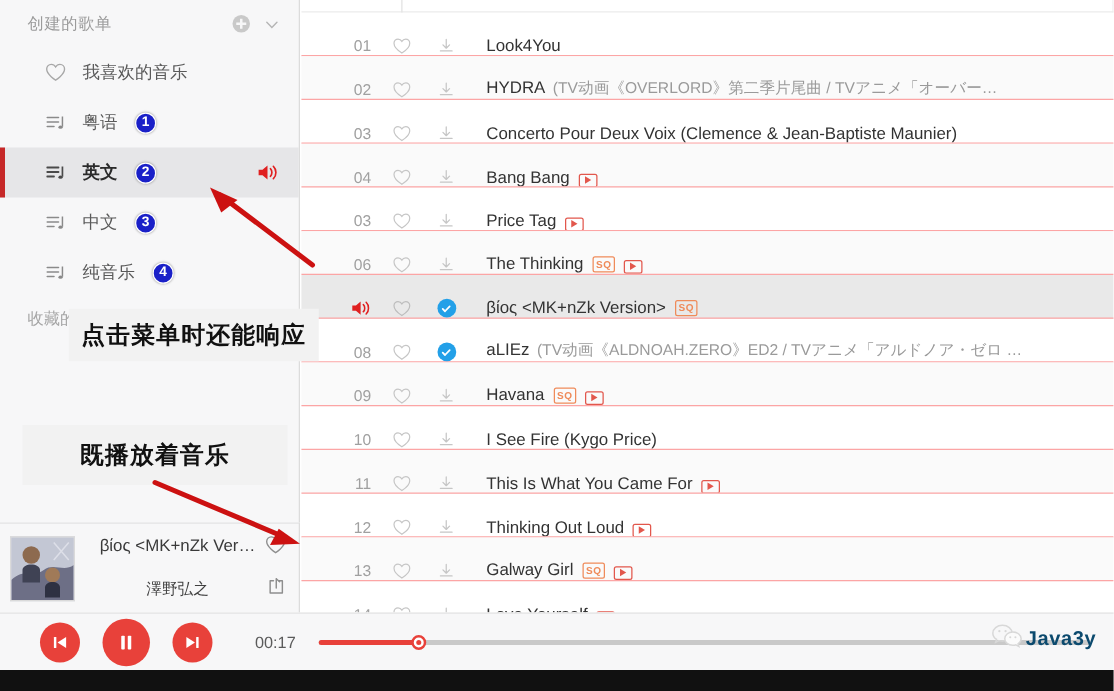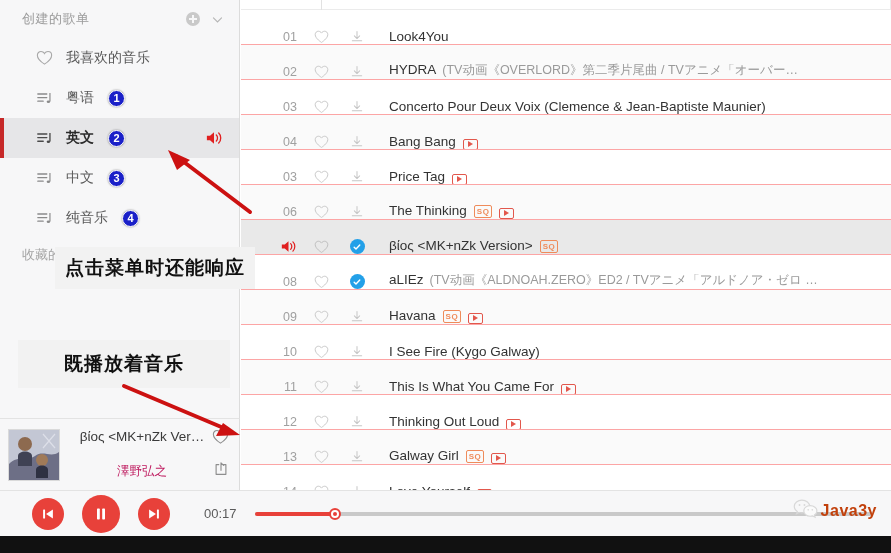--- a/index.html
+++ b/index.html
@@ -171,21 +171,21 @@
   .album-art {
     width: 52px; height: 52px; flex: none;
     border: 1px solid #dadada; background: #cfd2dc;
     position: relative; overflow: hidden;
   }
   .np-meta { flex: 1; min-width: 0; margin-left: 12px; }
   .np-title {
     font-size: 13.5px; color: #3a3a3a;
     white-space: nowrap; overflow: hidden; text-overflow: ellipsis;
   }
-  .np-artist { font-size: 12.5px; color: #be185d; margin-top: 19px; }
+  .np-artist { font-size: 12.5px; color: #404040; margin-top: 19px; }
   .np-acts { display: flex; flex-direction: column; align-items: center;
              justify-content: center; gap: 12px; color: #8a8a8a; flex: none; }
 
   #playerbar {
     position: absolute; left: 0; top: 490px;
     width: 891px; height: 46px;
     background: #f7f7f8;
     border-top: 1px solid #e3e3e3;
     display: flex; align-items: center;
   }
@@ -217,21 +217,21 @@
     position: absolute; width: 12px; height: 12px;
     border-radius: 50%; background: #fff;
     border: 2px solid #e8413a;
     display: flex; align-items: center; justify-content: center;
   }
   .prog-knob i { width: 4px; height: 4px; border-radius: 50%; background: #e8413a; }
 
   .watermark {
     position: absolute; right: 14px; top: 498px;
     display: flex; align-items: center; gap: 2px;
-    color: #c2410c; font-size: 16px; font-weight: bold;
+    color: #0c4a6e; font-size: 16px; font-weight: bold;
     letter-spacing: .5px;
   }
 
   #bottomstrip {
     position: absolute; left: 0; top: 536px;
     width: 891px; height: 17px;
     background: #111111;
   }
 
   
@@ -540,21 +540,21 @@
             <path d="M10 16.2 C10 16.2 1.6 11 1.6 5.8 C1.6 3.1 3.6 1.3 5.9 1.3 C7.6 1.3 9.2 2.4 10 3.8 C10.8 2.4 12.4 1.3 14.1 1.3 C16.4 1.3 18.4 3.1 18.4 5.8 C18.4 11 10 16.2 10 16.2 Z" fill="none" stroke="#c6c6c6" stroke-width="1.3"></path>
           </svg>
       </div>
       <div class="c-dl">
         <svg width="14" height="14" viewBox="0 0 18 18">
             <path d="M9 2 V10.5 M5.6 7.6 L9 11 L12.4 7.6" stroke="#c6c6c6" stroke-width="1.3" fill="none" stroke-linecap="round" stroke-linejoin="round"></path>
             <path d="M3 13.8 H15" stroke="#c6c6c6" stroke-width="1.3" stroke-linecap="round"></path>
           </svg>
       </div>
       <div class="c-name">
-        <span class="t-main">I See Fire (Kygo Galway)</span>
+        <span class="t-main">I See Fire (Kygo Price)</span>
       </div>
     </div>
 
     <div class="row alt">
       <div class="c-idx">11</div>
       <div class="c-like">
         <svg width="15" height="14" viewBox="0 0 20 18">
             <path d="M10 16.2 C10 16.2 1.6 11 1.6 5.8 C1.6 3.1 3.6 1.3 5.9 1.3 C7.6 1.3 9.2 2.4 10 3.8 C10.8 2.4 12.4 1.3 14.1 1.3 C16.4 1.3 18.4 3.1 18.4 5.8 C18.4 11 10 16.2 10 16.2 Z" fill="none" stroke="#c6c6c6" stroke-width="1.3"></path>
           </svg>
       </div>

